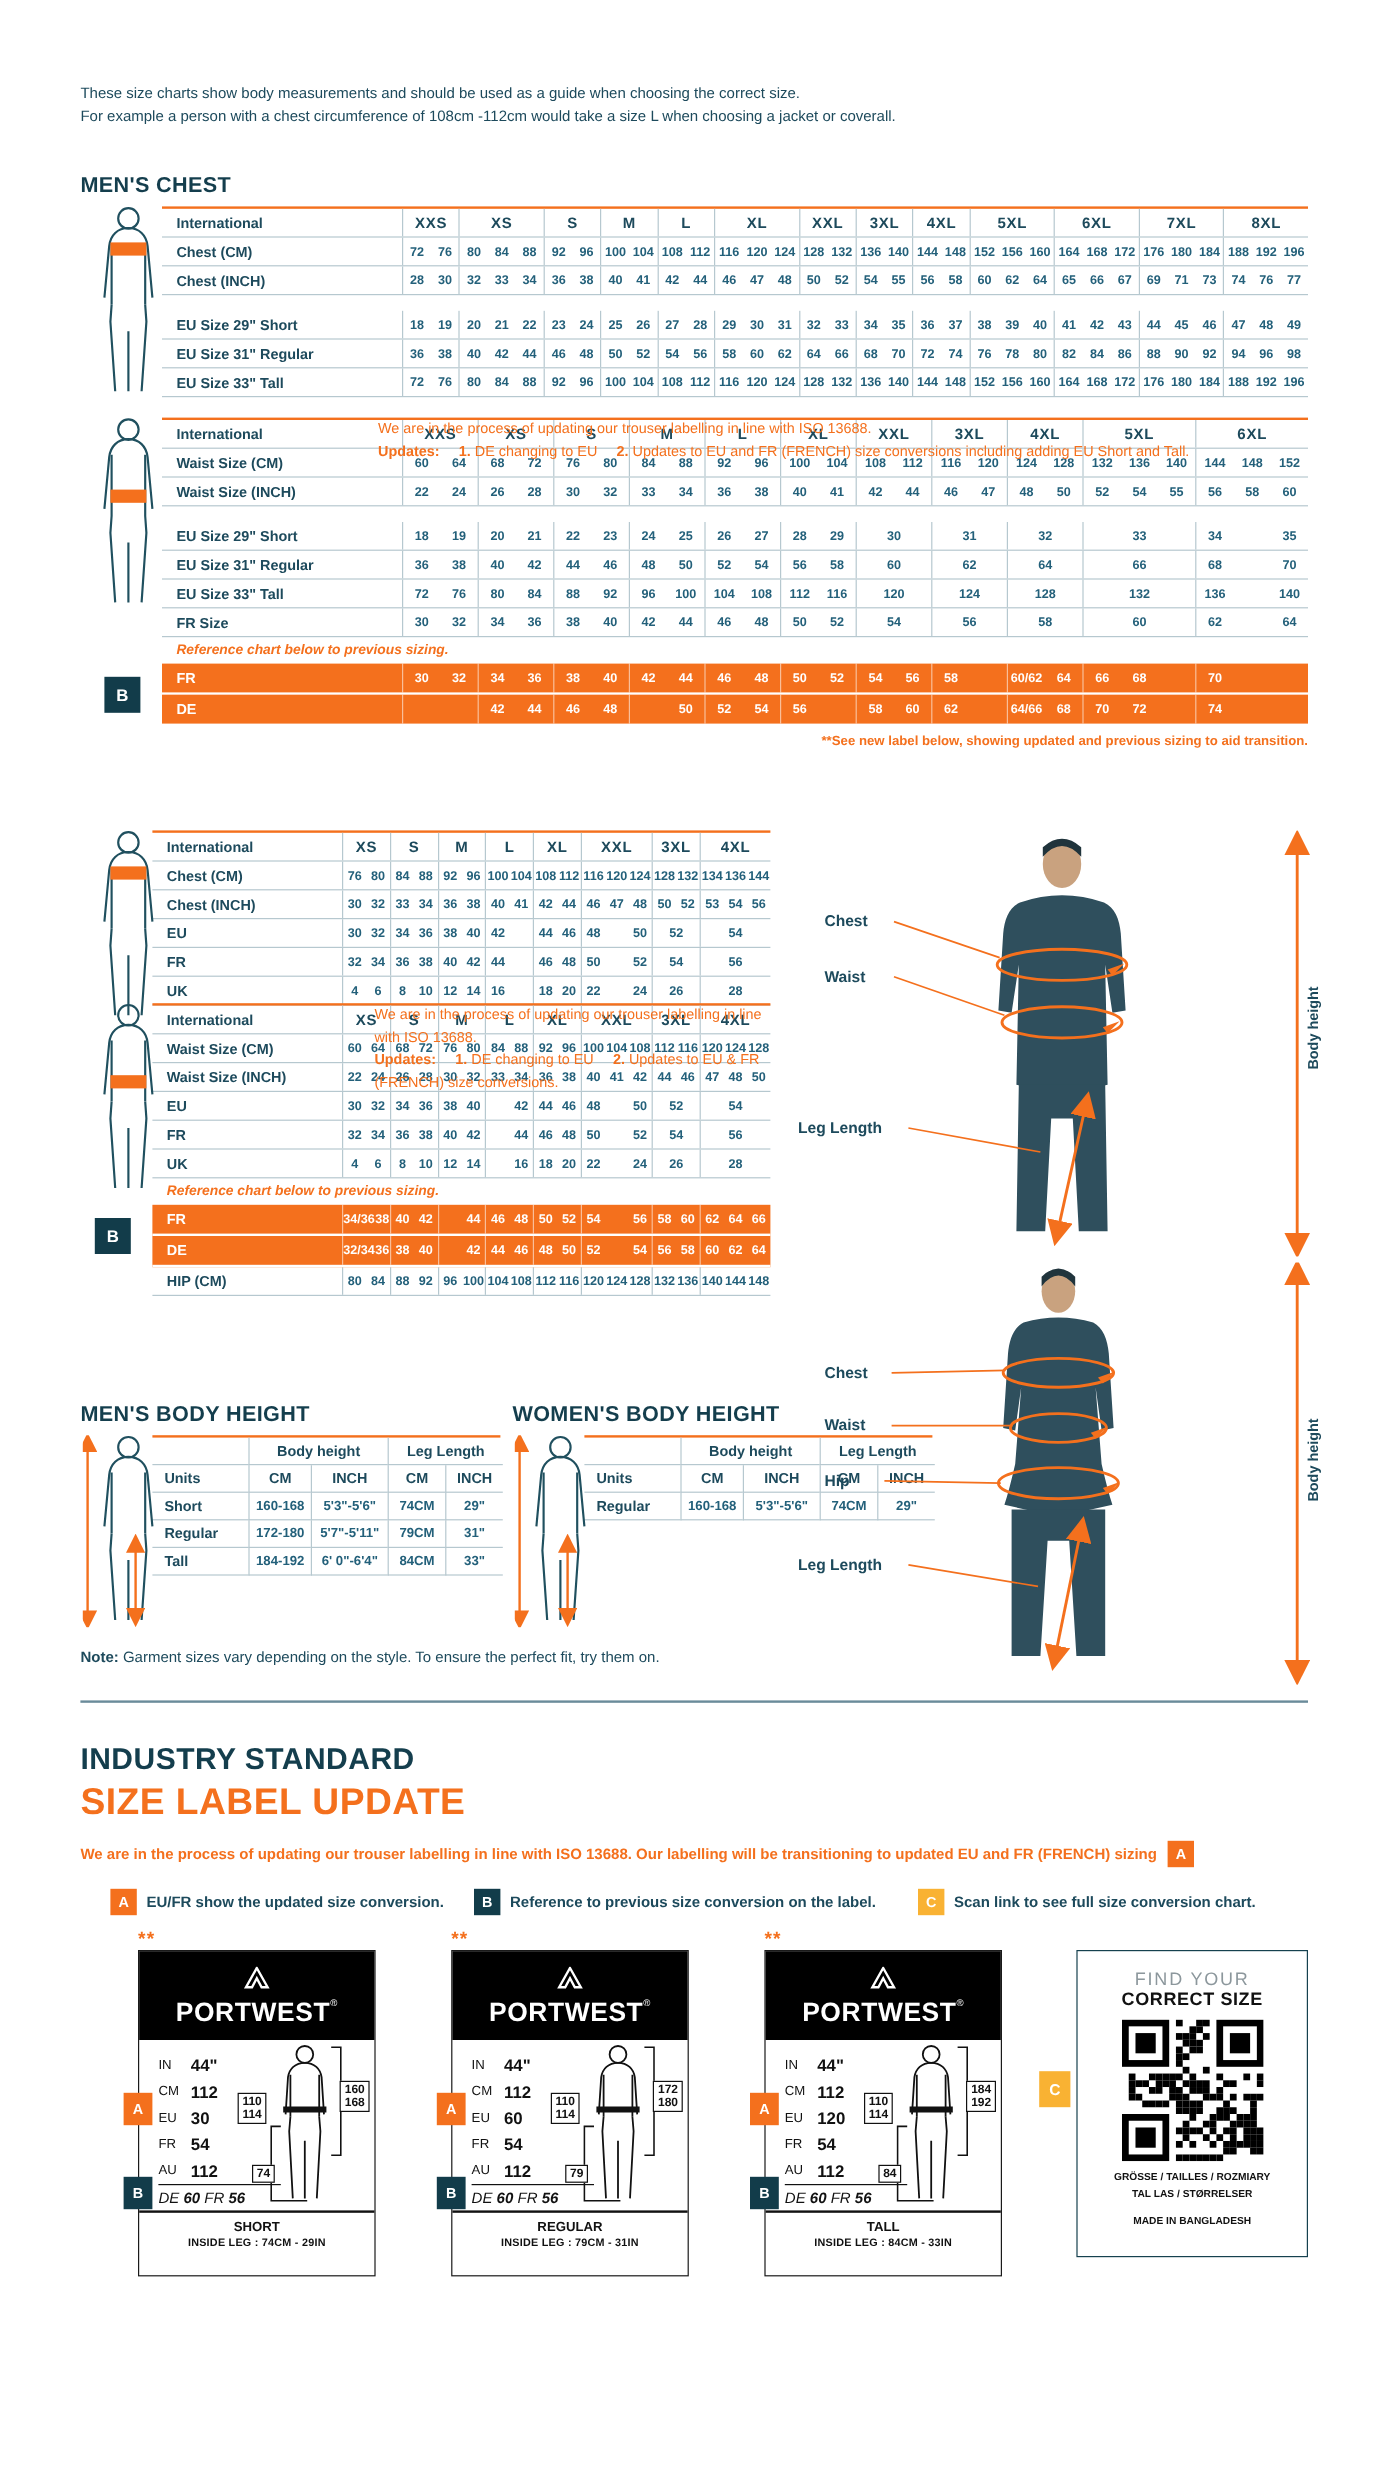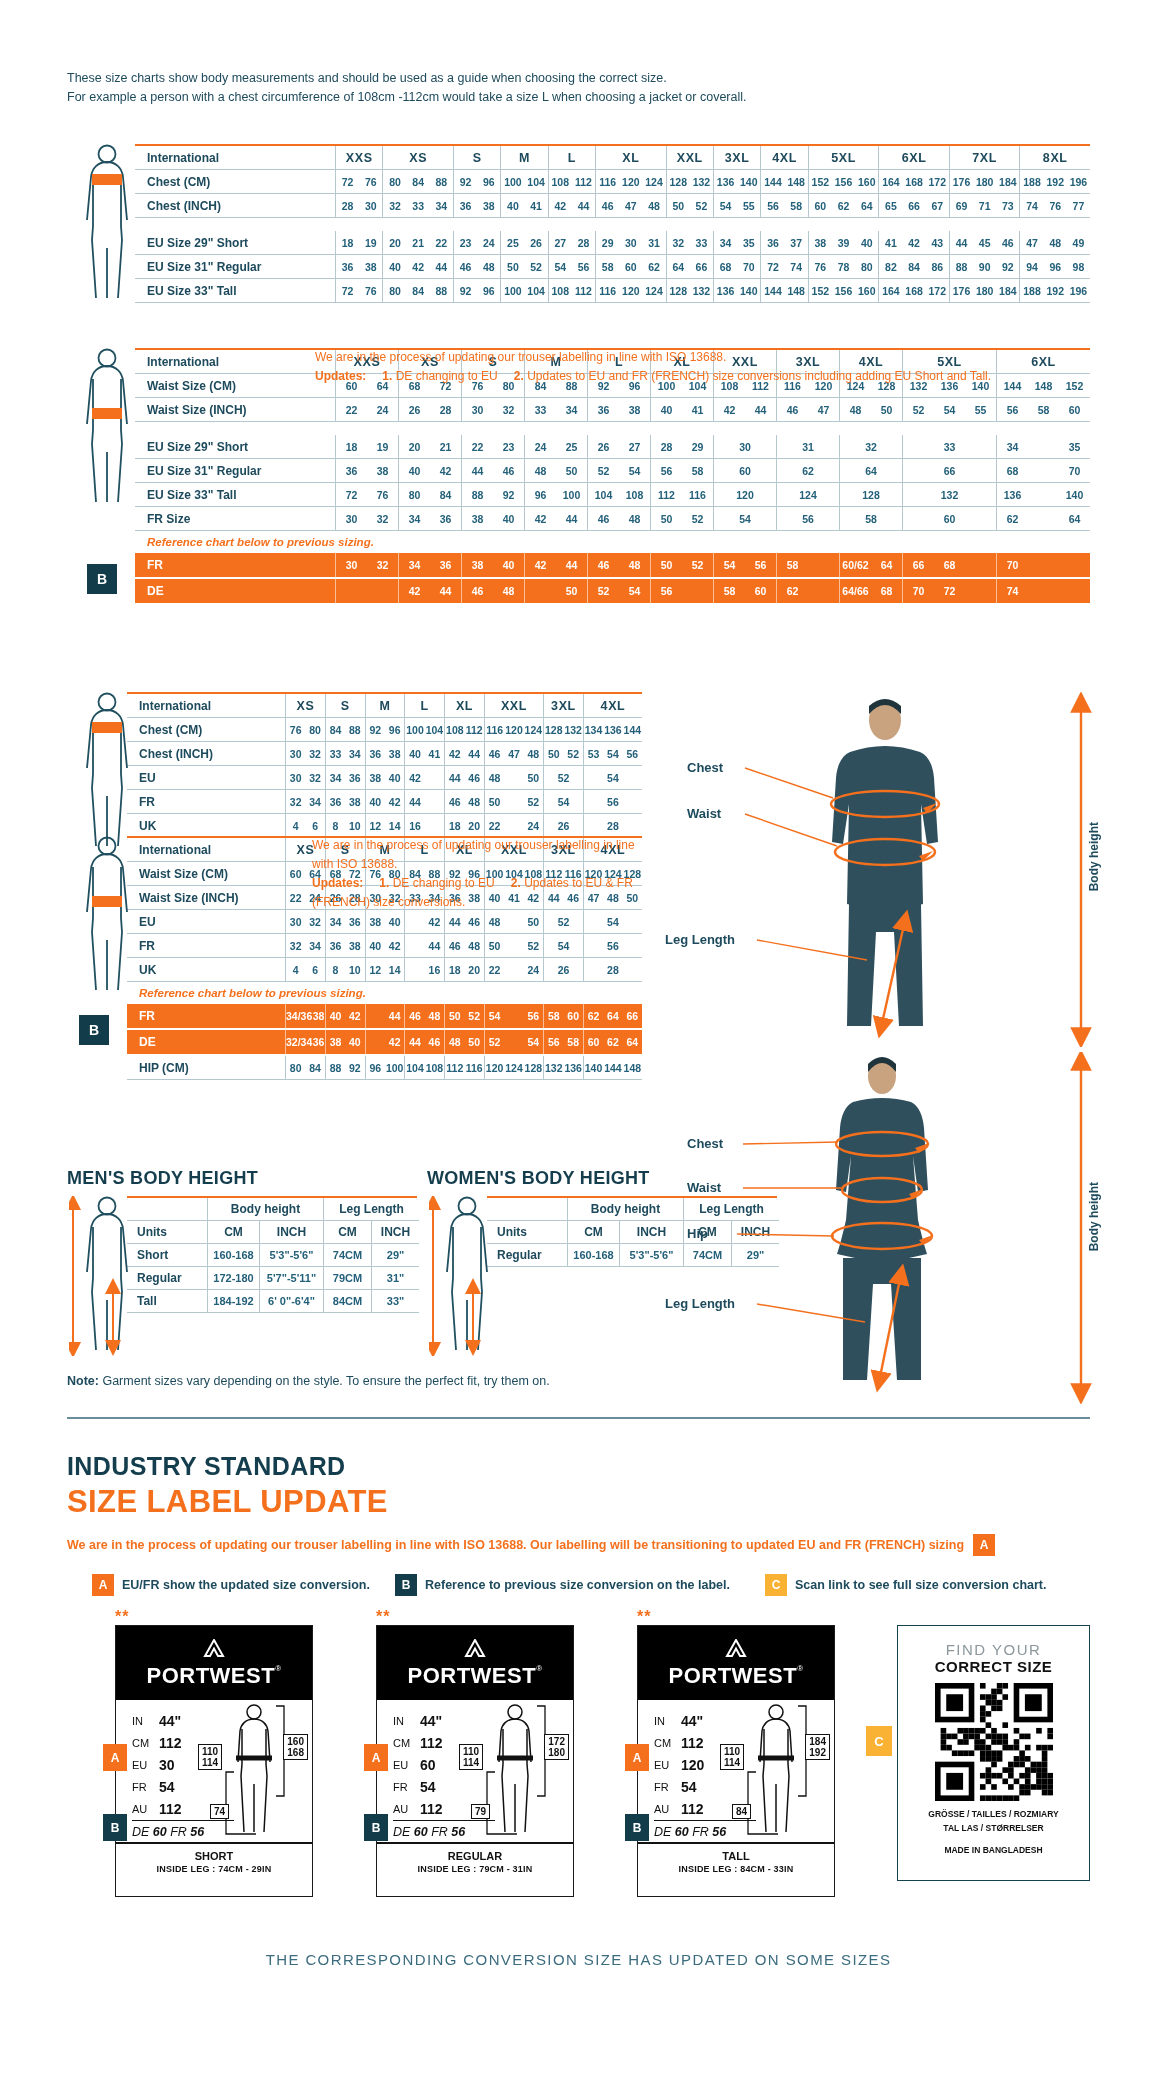--- a/index.html
+++ b/index.html
@@ -114,20 +114,21 @@
 <div class="content">
 
   <div class="abs" style="top:60px">
     <p class="intro">
       <span>These size charts show body measurements and should be used as a guide when choosing the correct size.</span><br>
       <span>For example a person with a chest circumference of 108cm -112cm would take a size L when choosing a jacket or coverall.</span>
     </p>
   </div>
 
   <section class="abs" style="top:144px">
+    <h2 class="sechead">MEN'S CHEST</h2>
     <div class="tblzone">
       <div class="figslot" id="fig-mc">
             <svg width="70" height="160" viewBox="0 0 70 160">
               <defs>
                 <marker id="aha" markerWidth="8" markerHeight="8" refX="4" refY="4" orient="auto-start-reverse">
                   <path d="M0,0 L8,4 L0,8 Z" fill="#f4701d"></path>
                 </marker>
               </defs>
               <g transform="translate(10,0)" stroke="#20505f" stroke-width="1.8" fill="none">
                 <circle cx="28" cy="10" r="8.5"></circle>
@@ -925,20 +926,21 @@
                     <span class="st-v">72</span>
                     <span class="st-v"></span>
                   </div>
                   <div class="st-group" style="flex-grow: 3;">
                     <span class="st-v">74</span>
                     <span class="st-v"></span>
                     <span class="st-v"></span>
                   </div>
                 </div>
               </div>
+              <div class="st-footnote">**See new label below, showing updated and previous sizing to aid transition.</div>
             </div>
           </div>
     </div>
   </section>
 
   <section class="abs" style="top:692px;width:575px">
     <div class="tblzone">
       <div class="figslot narrow" id="fig-wc">
             <svg width="70" height="160" viewBox="0 0 70 160">
               <defs>
@@ -2029,16 +2031,15 @@
             <div class="card-foot">
               <div class="fit">TALL</div>
               <div class="il">INSIDE LEG : 84CM - 33IN</div>
             </div>
             <div class="badge orange abadge">A</div>
             <div class="badge navy bbadge">B</div>
           </div>
         </div>
       </div>
 
-  <div class="abs footer2" style="top:1944px">THE CORRESPONDING CONVERSION SIZE HAS UPDATED ON SOME SIZES</div>
 
 </div>
 </div>
 
 </body></html>

